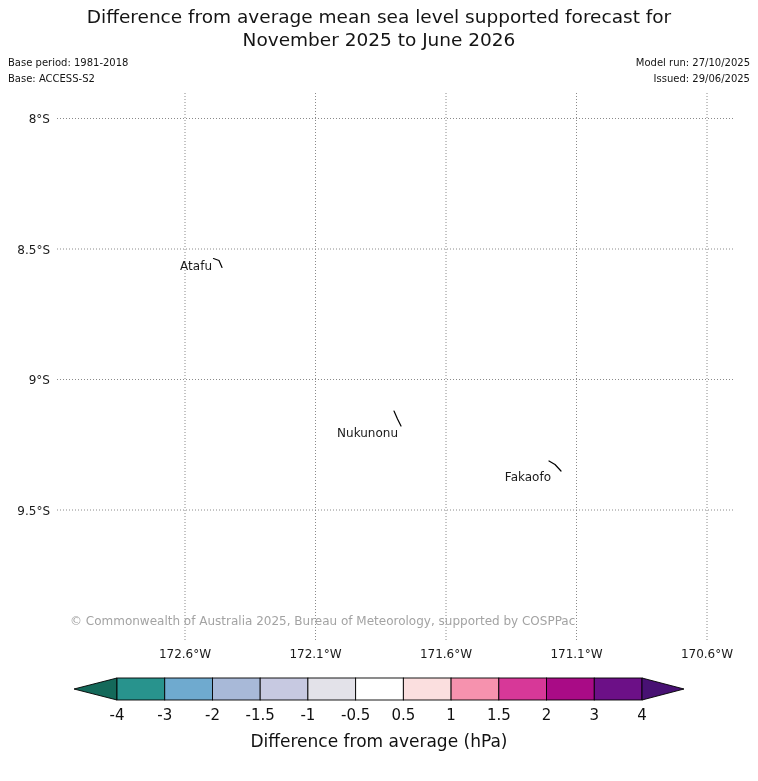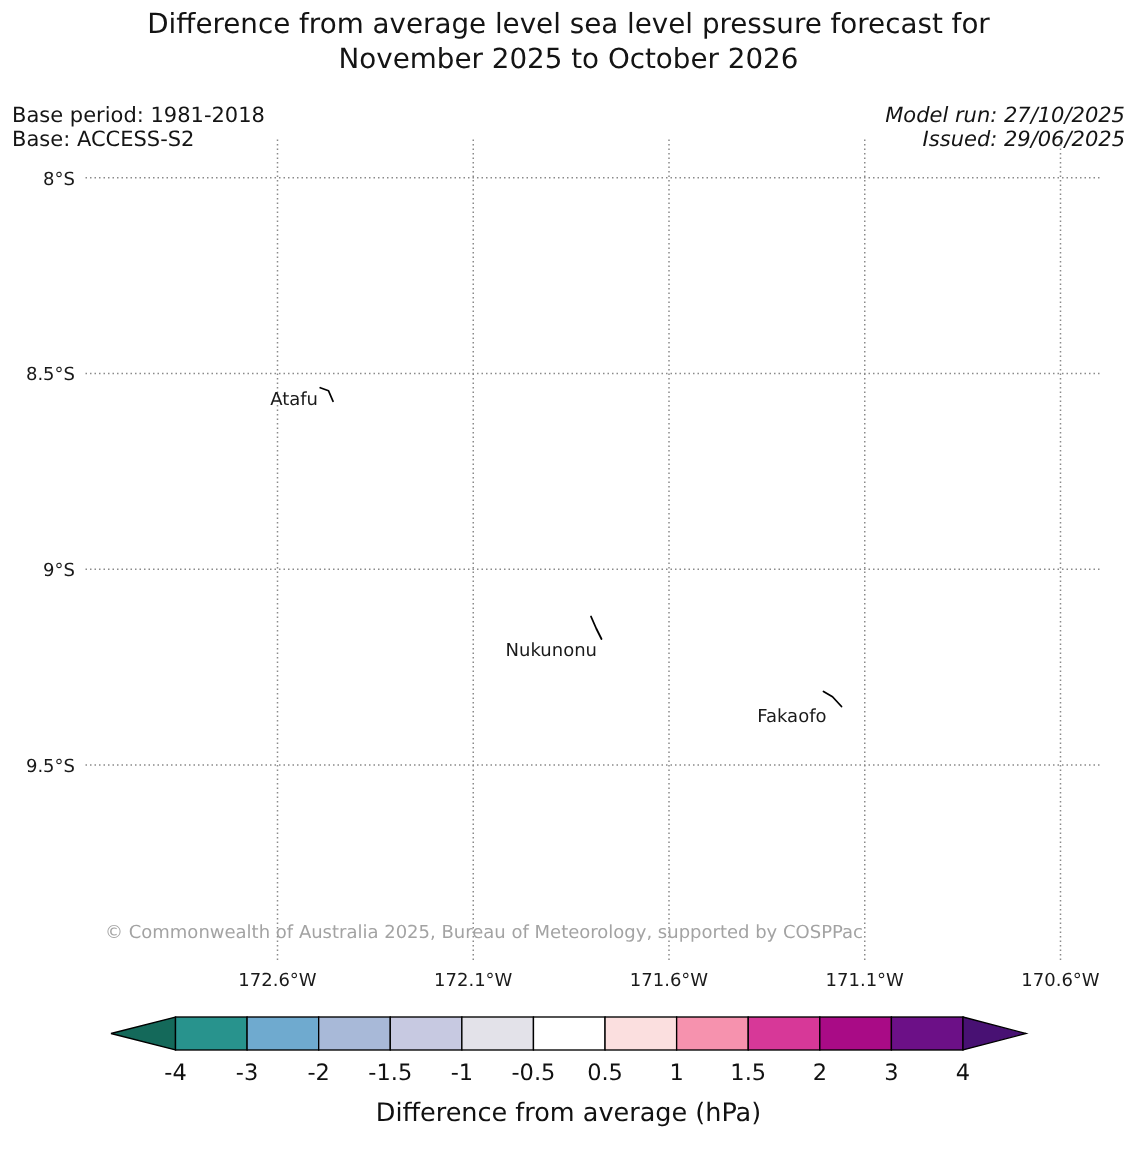--- a/index.html
+++ b/index.html
@@ -1,43 +1,43 @@
 <!DOCTYPE html>
 <html><head>
 <meta charset="utf-8">
 <style>
   html,body{margin:0;padding:0;background:#ffffff;}
   .page{position:relative;width:758px;height:781px;background:#ffffff;overflow:hidden;
         font-family:"DejaVu Sans","Liberation Sans",sans-serif;}
   .title{position:absolute;top:5px;left:0;width:758px;text-align:center;
          font-size:18.5px;line-height:23px;color:#141414;}
-  .hdr{position:absolute;top:70px;font-size:14px;line-height:15.5px;color:#141414;}
+  .hdr{position:absolute;top:55px;font-size:10px;line-height:15.5px;color:#141414;}
   .hdr-left{left:8px;text-align:left;}
-  .hdr-right{right:8px;text-align:right;font-style:italic;}
+  .hdr-right{right:8px;text-align:right;}
   svg{position:absolute;left:0;display:block;}
   .map-svg{top:90px;}
   .cbar-svg{top:660px;}
   text{font-family:"DejaVu Sans","Liberation Sans",sans-serif;}
   .grid{stroke:#8a8a8a;stroke-width:1;stroke-dasharray:1 2;fill:none;}
   .axis-label{font-size:12px;fill:#1a1a1a;}
   .island-label{font-size:12px;fill:#1a1a1a;}
   .island-path{stroke:#000;stroke-width:1.2;fill:none;stroke-linecap:round;stroke-linejoin:round;}
   .copyright{font-size:12px;fill:#a3a3a3;}
   .cbar-seg{stroke:#000;stroke-width:0.9;}
   .cbar-tick{font-size:15px;fill:#111;text-anchor:middle;}
   .cbar-caption{font-size:17px;fill:#111;text-anchor:middle;}
 </style>
 </head>
 <body>
 
 <div class="page">
 
   <div class="title">
-    <div>Difference from average level sea level pressure forecast for</div>
-    <div>November 2025 to October 2026</div>
+    <div>Difference from average mean sea level supported forecast for</div>
+    <div>November 2025 to June 2026</div>
   </div>
 
   <div class="hdr hdr-left">
     <div>Base period: 1981-2018</div>
     <div>Base: ACCESS-S2</div>
   </div>
 
   <div class="hdr hdr-right">
     <div>Model run: 27/10/2025</div>
     <div>Issued: 29/06/2025</div>

